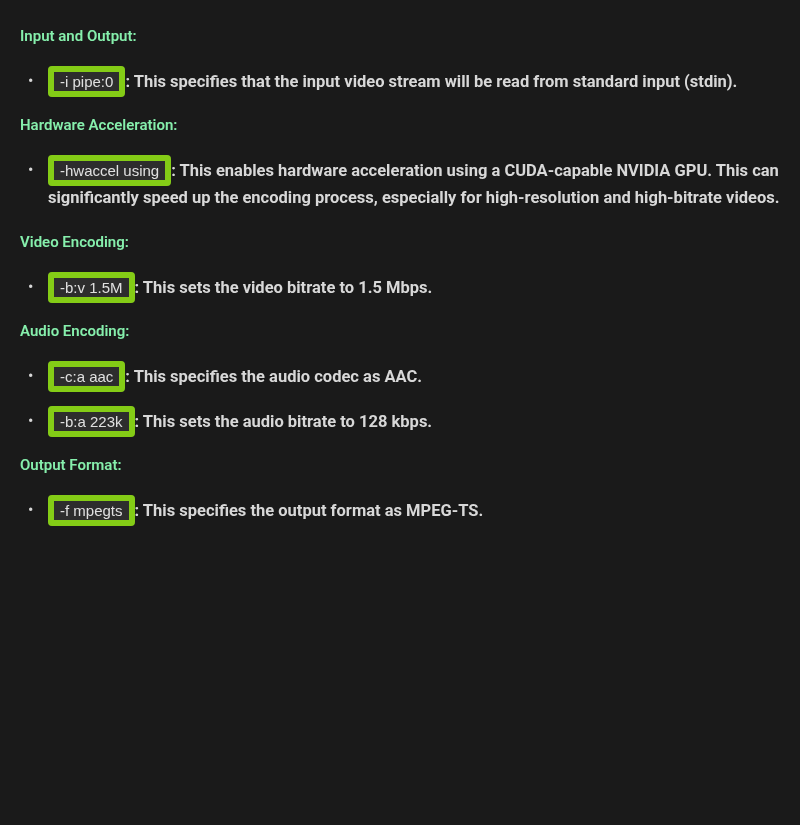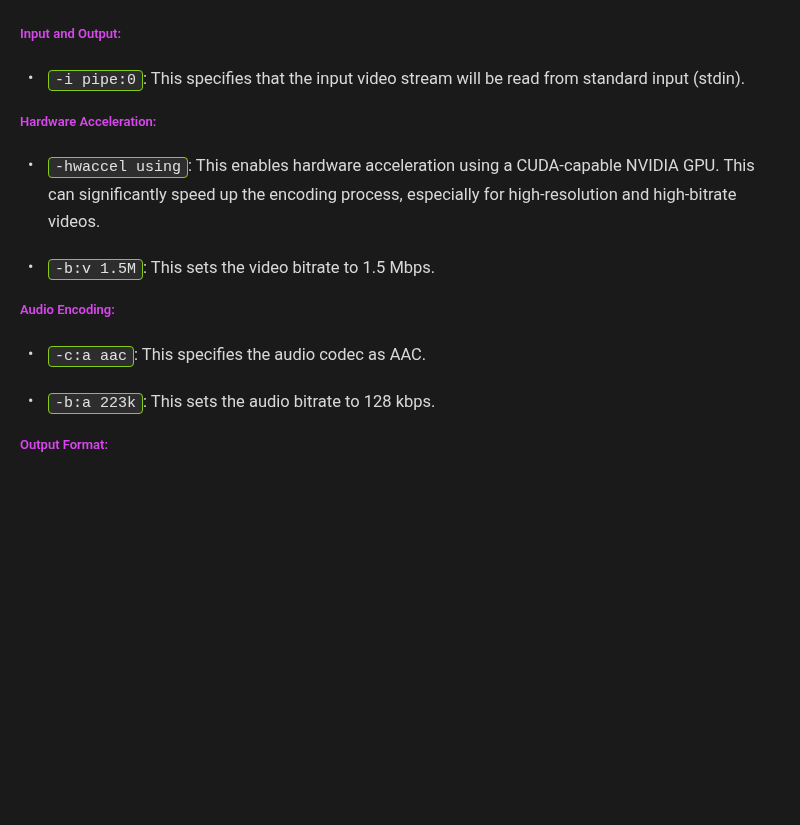--- a/index.html
+++ b/index.html
@@ -11,22 +11,22 @@
       background-color: #1a1a1a;
       color: #e5e5e5;
       font-family: -apple-system, BlinkMacSystemFont, "Segoe UI", Roboto, Helvetica, Arial, sans-serif;
       font-size: 16.5px;
       line-height: 1.6;
       padding: 24px 20px;
       width: 800px;
     }
     h3 {
       font-weight: 600;
-      font-size: 13px;
-      color: #d946ef;
+      font-size: 15px;
+      color: #86efac;
       margin-bottom: 20px;
       margin-top: 8px;
     }
     h3:first-child {
       margin-top: 0;
     }
     ul {
       list-style: none;
       padding-left: 0;
       margin-bottom: 18px;
@@ -40,31 +40,32 @@
     }
     li::before {
       content: "•";
       position: absolute;
       left: 8px;
       top: 0;
       color: #d8d8d8;
       font-size: 16px;
     }
     code {
-      font-family: Liberation Mono, monospace;
+      font-family: Liberation Sans, sans-serif;
       background-color: #2d2d2d;
-      border: 1px solid #84cc16;
+      border: 6px solid #84cc16;
       border-radius: 4px;
       padding: 1px 6px;
       font-size: 15px;
       color: #e0e0e0;
       white-space: nowrap;
     }
     .colon-space {
       letter-spacing: 0;
+      font-weight: bold;
     }
   </style>
 </head>
 <body>
 
 <div>
 
   <h3>Input and Output:</h3>
   <ul>
     <li>
@@ -72,31 +73,37 @@
     </li>
   </ul>
 
   <h3>Hardware Acceleration:</h3>
   <ul>
     <li>
       <code>-hwaccel using</code><span class="colon-space">: This enables hardware acceleration using a CUDA-capable NVIDIA GPU. This can significantly speed up the encoding process, especially for high-resolution and high-bitrate videos.</span>
     </li>
   </ul>
 
+  <h3>Video Encoding:</h3>
   <ul>
     <li>
       <code>-b:v 1.5M</code><span class="colon-space">: This sets the video bitrate to 1.5 Mbps.</span>
     </li>
   </ul>
 
   <h3>Audio Encoding:</h3>
   <ul>
     <li>
       <code>-c:a aac</code><span class="colon-space">: This specifies the audio codec as AAC.</span>
     </li>
     <li>
       <code>-b:a 223k</code><span class="colon-space">: This sets the audio bitrate to 128 kbps.</span>
     </li>
   </ul>
 
   <h3>Output Format:</h3>
+  <ul>
+    <li>
+      <code>-f mpegts</code><span class="colon-space">: This specifies the output format as MPEG-TS.</span>
+    </li>
+  </ul>
 
 </div>
 
 </body></html>

